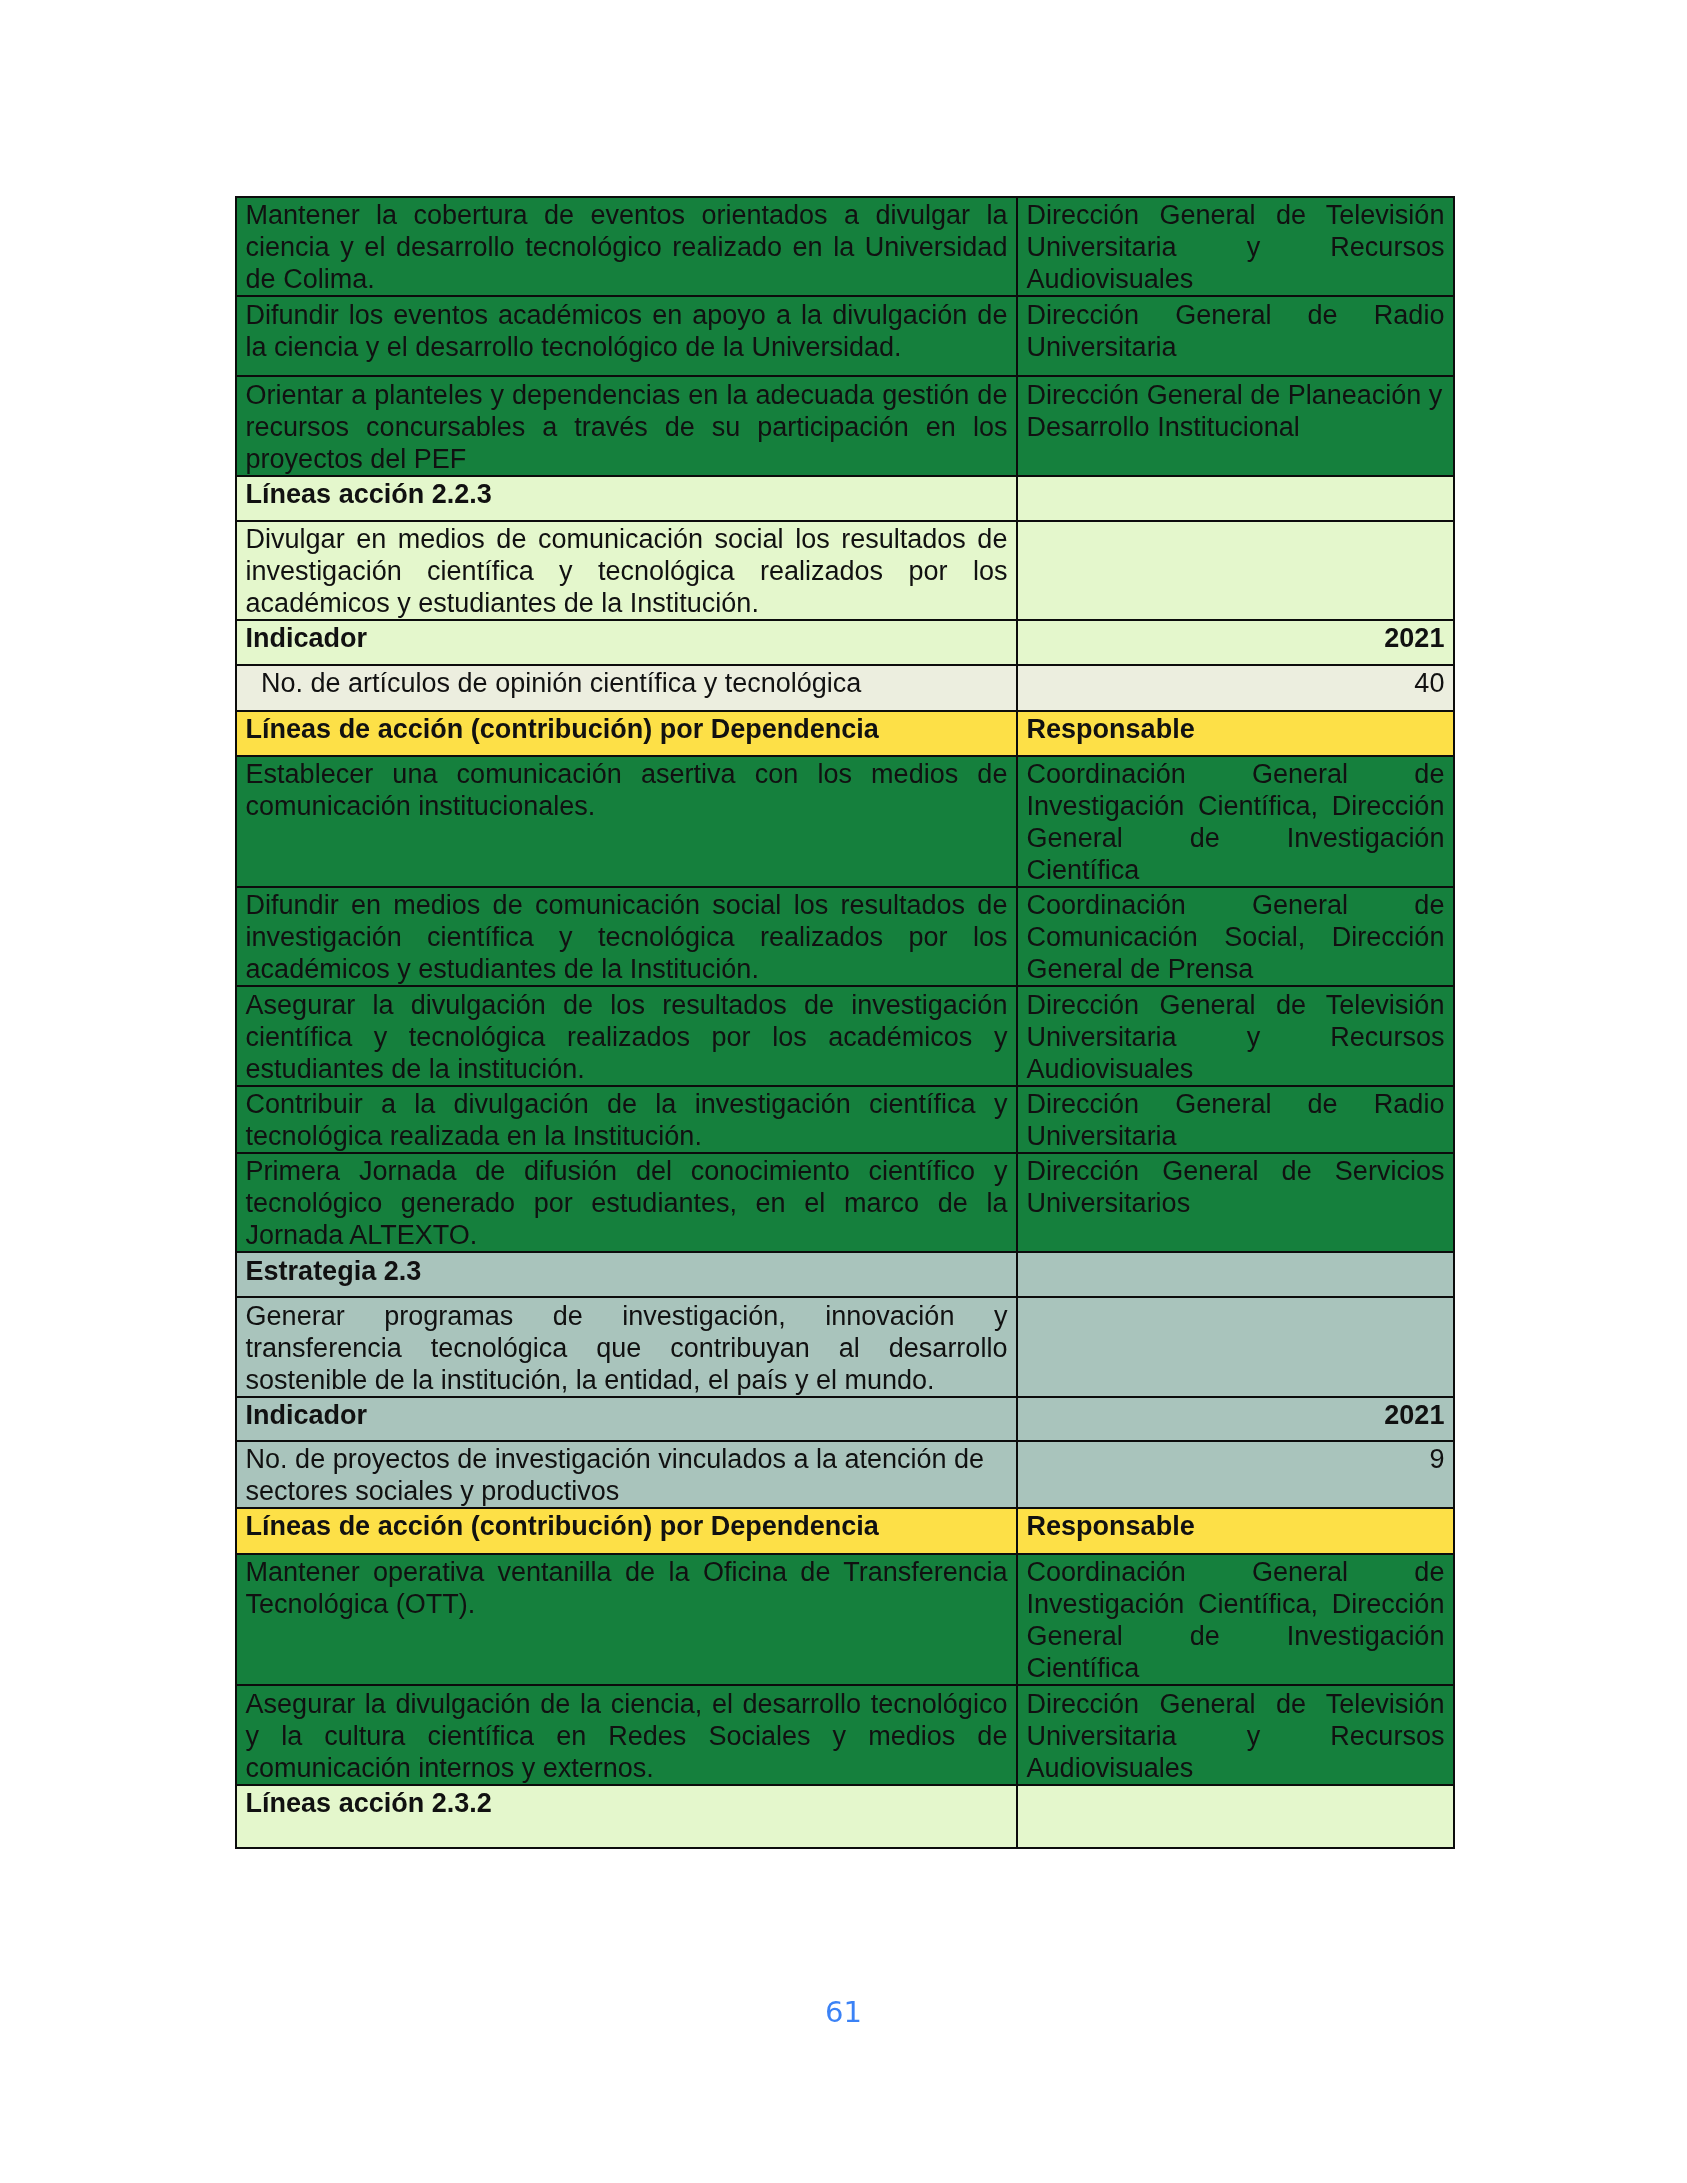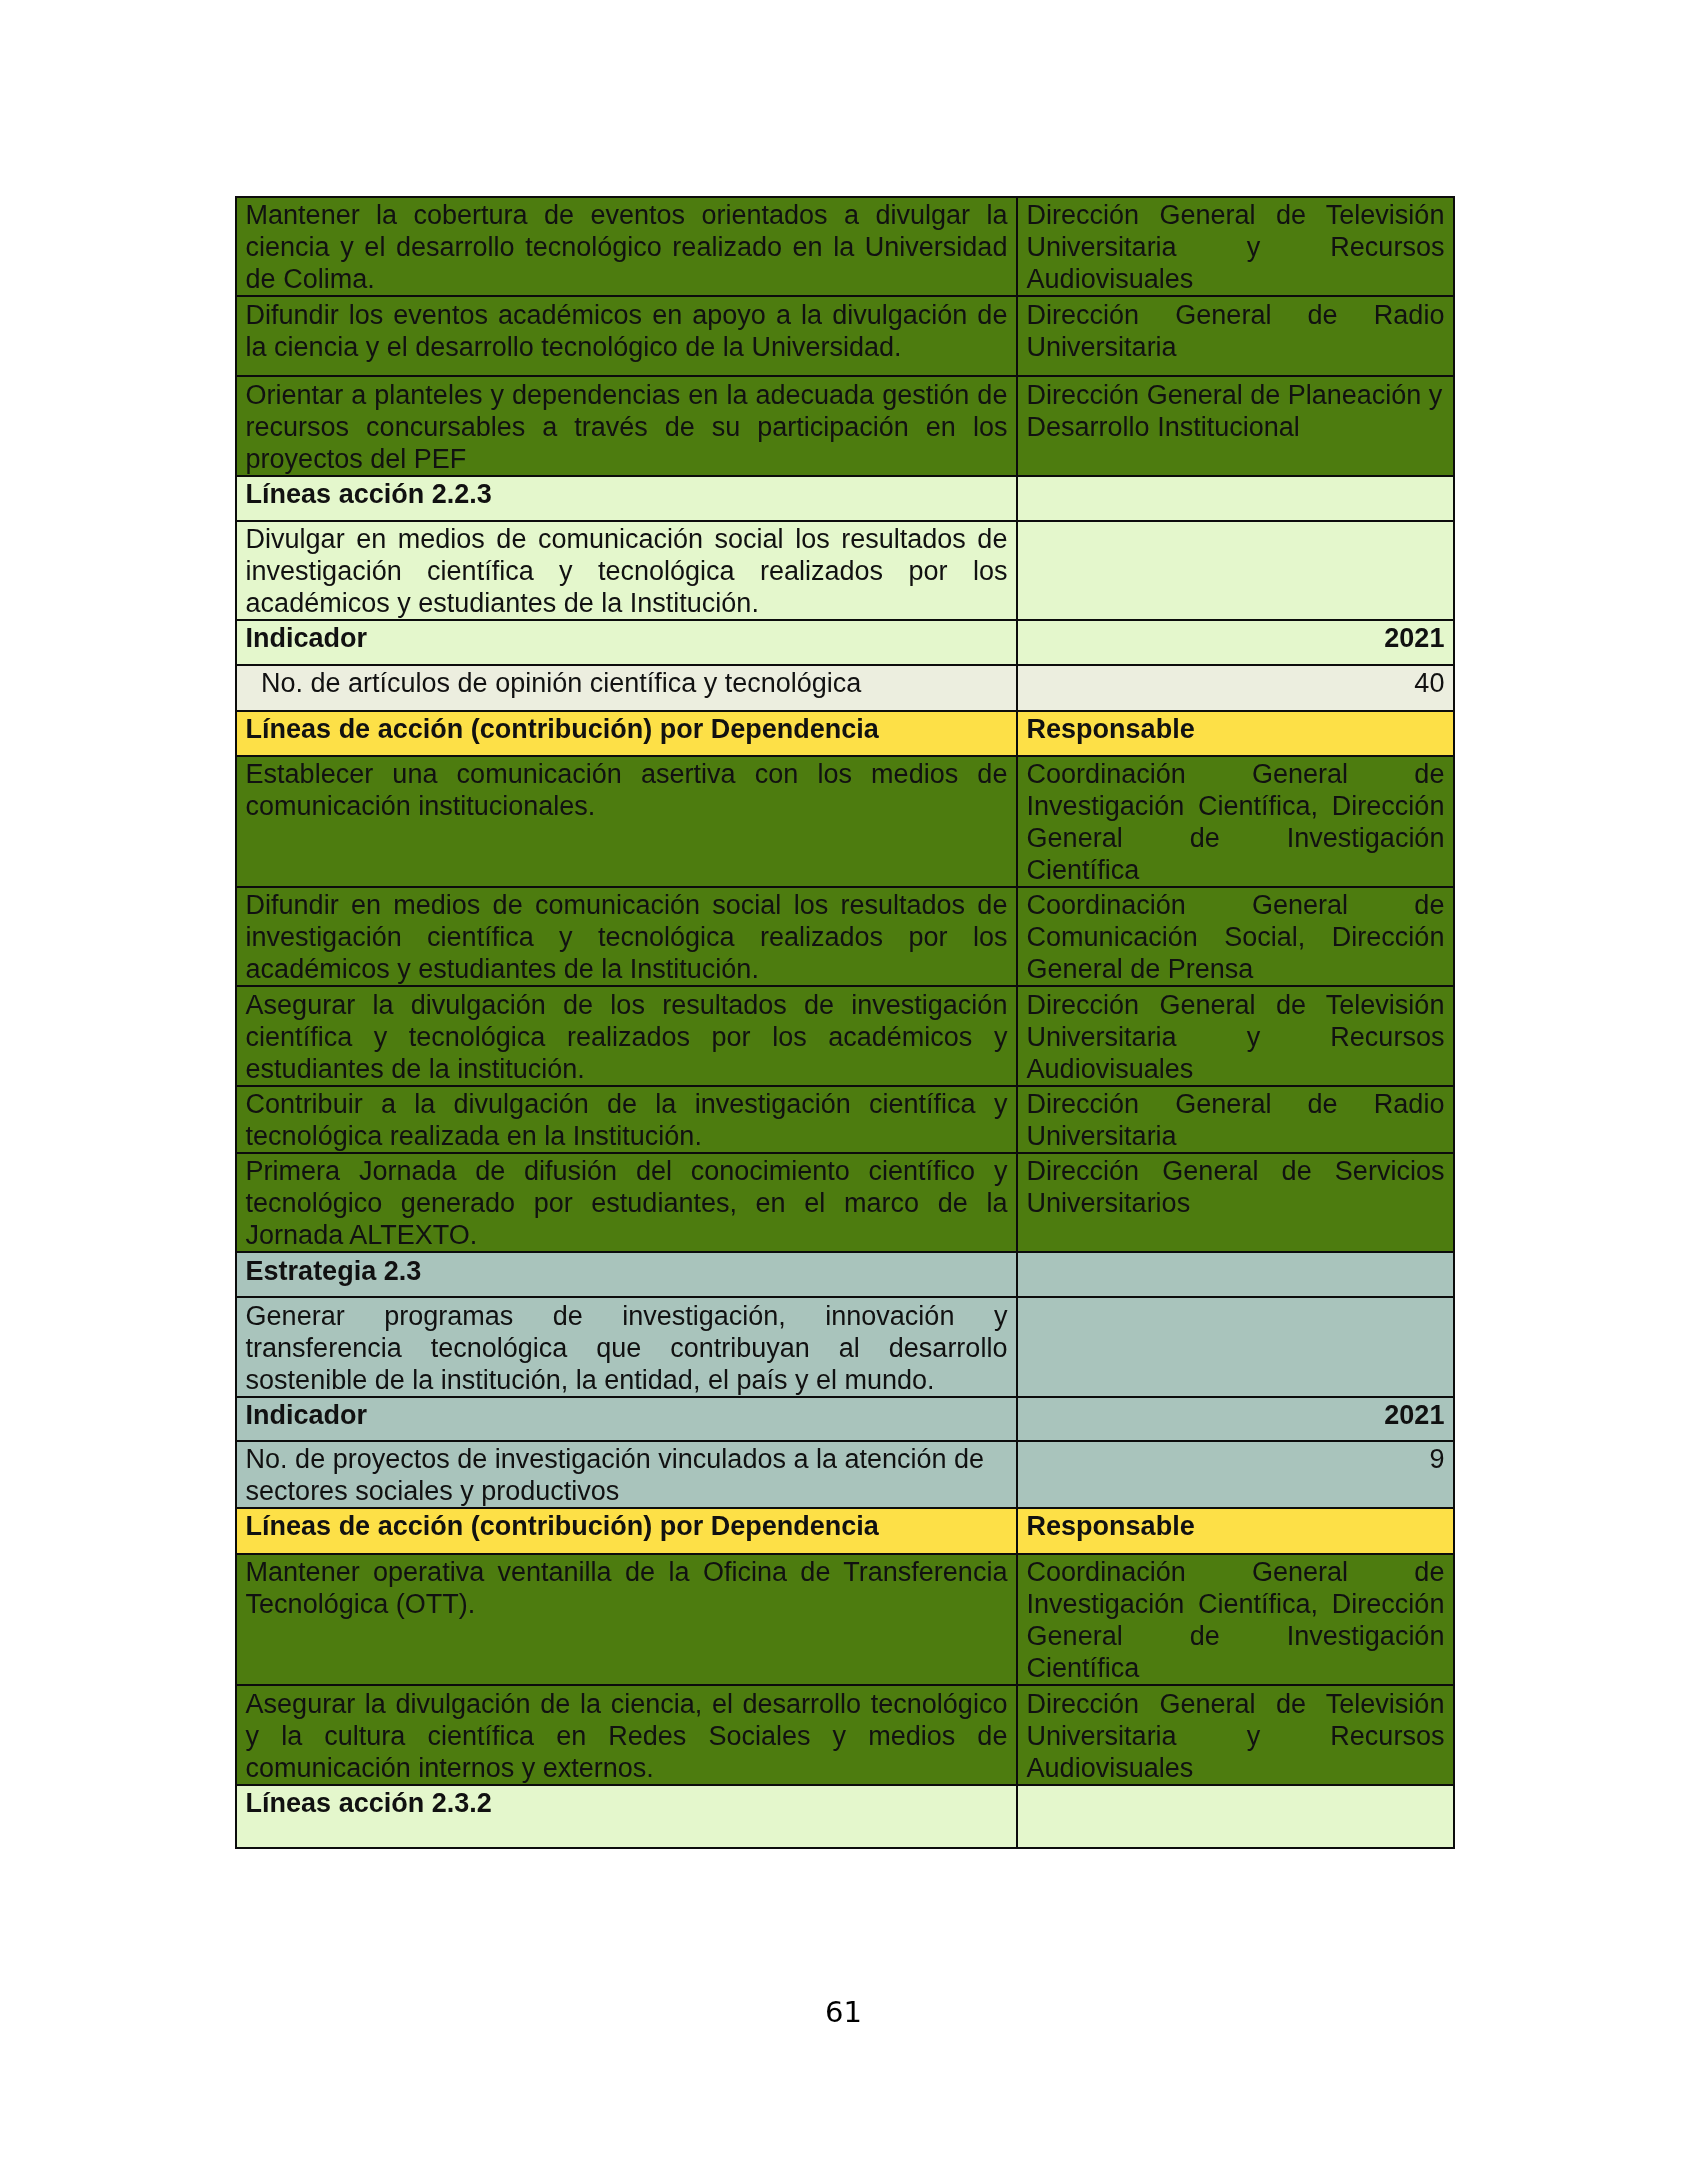--- a/index.html
+++ b/index.html
@@ -39,35 +39,35 @@
       line-height: 32px;
       text-align: justify;
       text-align-last: auto;
       overflow: hidden;
       box-sizing: border-box;
     }
     table.plan td.right { text-align: right; }
     table.plan td.left { text-align: left; }
     .bold { font-weight: bold; }
 
-    tr.gray td    { background: #4d7c0f; }
+    tr.gray td    { background: #15803d; }
     tr.green td   { background: #e4f7cc; }
     tr.olive td   { background: #eceedf; padding-left: 24px; }
     tr.header td  { background: #fde047; }
     tr.teal td    { background: #a9c4bc; }
 
     .page-number {
       position: absolute;
       top: 1995px;
       left: 0;
       width: 1687px;
       text-align: center;
       font-family: "DejaVu Sans", sans-serif;
       font-size: 29px;
-      color: #000000;
+      color: #3b82f6;
     }
   </style>
 </head>
 <body>
 
 <div class="page">
   <table class="plan">
     <colgroup>
         <col class="c1">
         <col class="c2">

